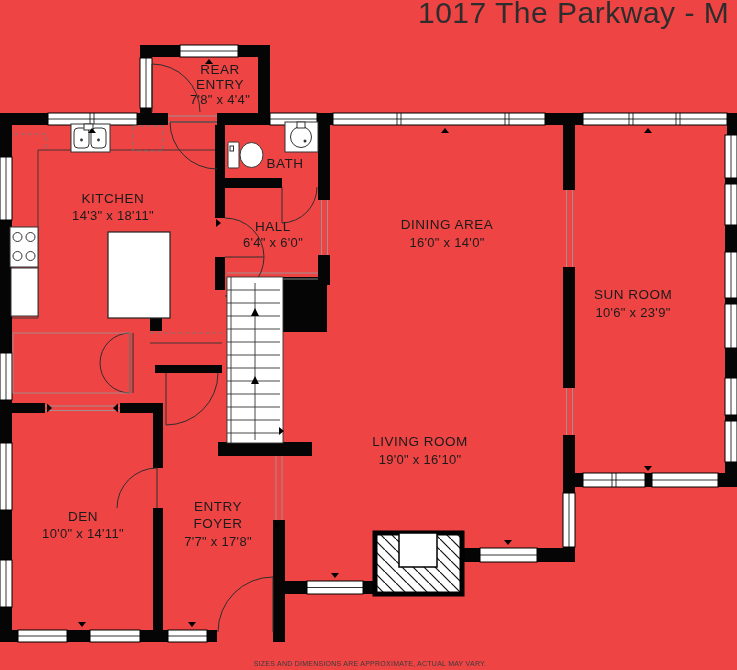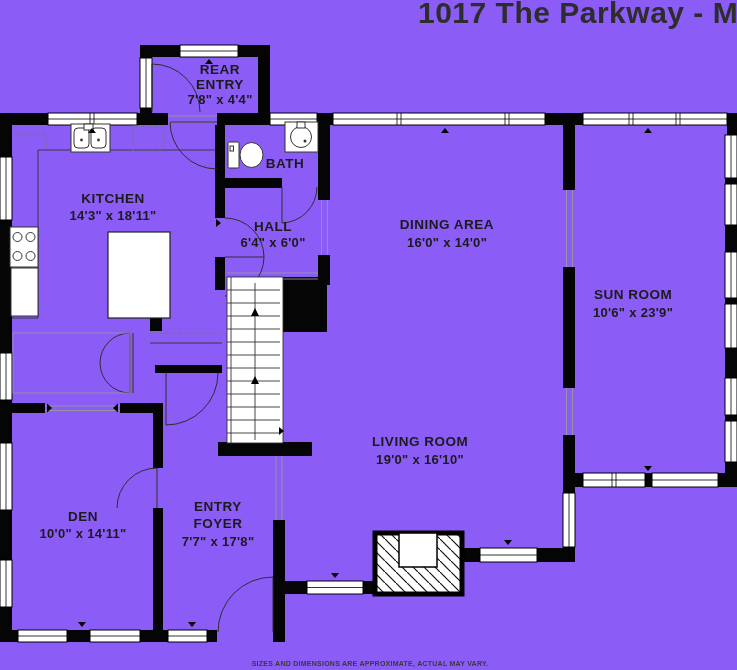--- a/index.html
+++ b/index.html
@@ -1,16 +1,16 @@
 <!DOCTYPE html>
 <html><head>
 <meta charset="utf-8">
 <style>
   html,body{margin:0;padding:0;background:#fff;width:737px;height:670px;overflow:hidden;}
-  .stage{position:relative;width:737px;height:670px;background:#8b5cf6;font-family:"Liberation Sans",sans-serif;font-weight:bold;}
+  .stage{position:relative;width:737px;height:670px;background:#ef4444;font-family:"Liberation Sans",sans-serif;}
   .title{position:absolute;left:418px;top:-4px;font-size:30px;color:#2d2d2d;white-space:nowrap;letter-spacing:.5px;}
   svg{position:absolute;left:0;top:0;}
   .wall{fill:#050505;}
   .win{fill:#ffffff;stroke:#000;stroke-width:1;}
   .wl{stroke:#000;stroke-width:.8;}
   .door{stroke:#2e2e2e;stroke-width:1;fill:none;}
   .jamb{stroke:#9a9a9a;stroke-width:.9;}
   .fix{stroke:#333;stroke-width:1;fill:#fff;}
   .thin{stroke:#333;stroke-width:.9;fill:none;}
   .dash{stroke:#777;stroke-width:.9;fill:none;stroke-dasharray:4 3;}

